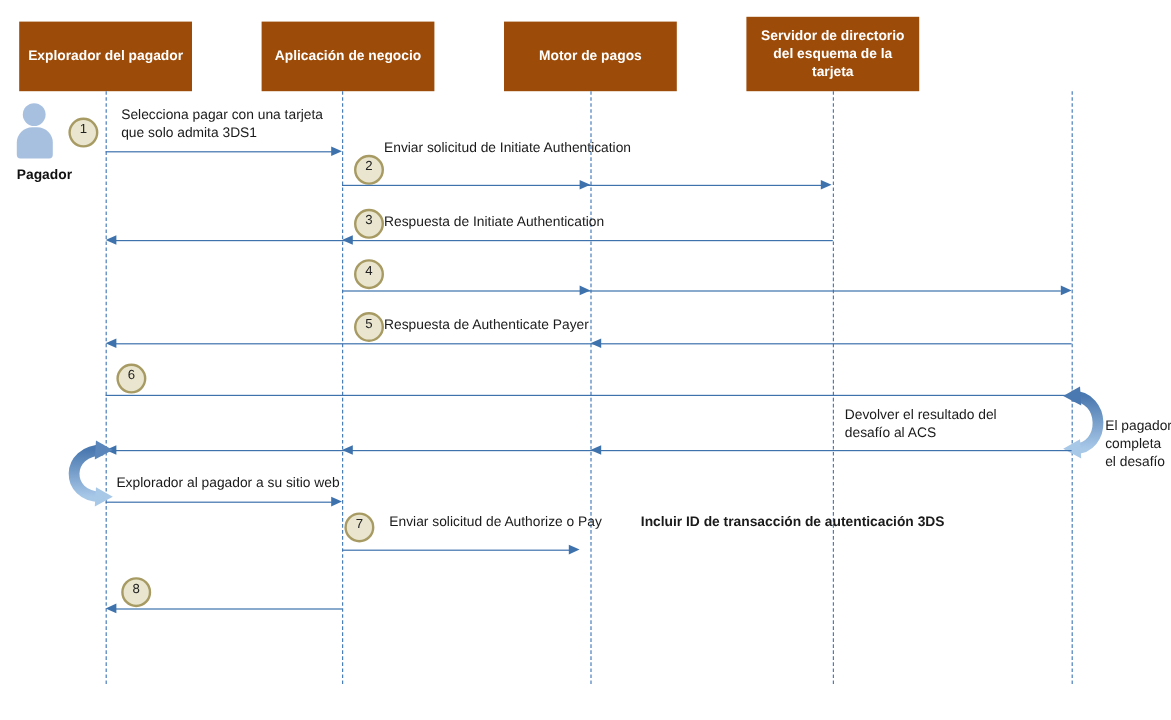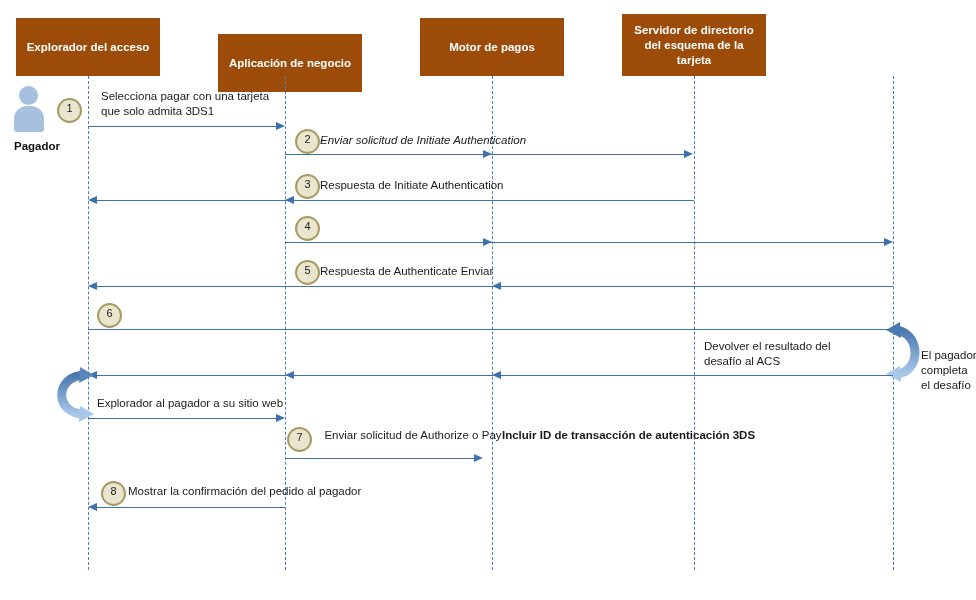--- a/index.html
+++ b/index.html
@@ -103,23 +103,23 @@
   }
   
   .loop-svg { position: absolute; overflow: visible; }
 </style>
 </head>
 <body>
 
 <div id="canvas">
 
   <div class="participant-box" style="left:16px; top:18px; width:144px; height:58px;">
-    <span>Explorador del acceso</span>
-  </div>
-  <div class="participant-box" style="left:218px; top:18px; width:144px; height:58px;margin-top:16px;">
+    <span>Explorador del pagador</span>
+  </div>
+  <div class="participant-box" style="left:218px; top:18px; width:144px; height:58px;">
     <span>Aplicación de negocio</span>
   </div>
   <div class="participant-box" style="left:420px; top:18px; width:144px; height:58px;">
     <span>Motor de pagos</span>
   </div>
   <div class="participant-box" style="left:622px; top:14px; width:144px; height:62px;text-align:center;">
     <span>Servidor de directorio del esquema de la tarjeta</span>
   </div>
 
   <div class="lifeline" style="left:88px; top:76px; height:494px;"></div>
@@ -132,38 +132,38 @@
   <div class="actor-body" style="left:14px; top:106px;"></div>
   <div class="actor-label" style="left:14px; top:140px;">Pagador</div>
 
   <div class="step-badge" style="left:57px; top:98px;">1</div>
   <div class="msg-label" style="left:101px; top:89px; width:220px;">Selecciona pagar con una tarjeta
 que solo admita 3DS1</div>
   <div class="arrow-line" style="left:88px; top:126px; width:189px;"></div>
   <div class="arrowhead right" style="left:276px; top:122px;"></div>
 
   <div class="step-badge" style="left:295px; top:129px;">2</div>
-  <div class="msg-label" style="left:320px; top:133px; width:330px;font-style:italic;">Enviar solicitud de Initiate Authentication</div>
+  <div class="msg-label" style="left:320px; top:117px; width:330px;">Enviar solicitud de Initiate Authentication</div>
   <div class="arrow-line" style="left:285px; top:154px; width:400px;"></div>
   <div class="arrowhead right" style="left:483px; top:150px;"></div>
   <div class="arrowhead right" style="left:684px; top:150px;"></div>
 
   <div class="step-badge" style="left:295px; top:174px;">3</div>
   <div class="msg-label" style="left:320px; top:178px; width:330px;">Respuesta de Initiate Authentication</div>
   <div class="arrow-line" style="left:96px; top:200px; width:598px;"></div>
   <div class="arrowhead left" style="left:88px; top:196px;"></div>
   <div class="arrowhead left" style="left:285px; top:196px;"></div>
 
   <div class="step-badge" style="left:295px; top:216px;">4</div>
   <div class="arrow-line" style="left:285px; top:242px; width:599px;"></div>
   <div class="arrowhead right" style="left:483px; top:238px;"></div>
   <div class="arrowhead right" style="left:884px; top:238px;"></div>
 
   <div class="step-badge" style="left:295px; top:260px;">5</div>
-  <div class="msg-label" style="left:320px; top:264px; width:330px;">Respuesta de Authenticate Enviar</div>
+  <div class="msg-label" style="left:320px; top:264px; width:330px;">Respuesta de Authenticate Payer</div>
   <div class="arrow-line" style="left:96px; top:286px; width:797px;"></div>
   <div class="arrowhead left" style="left:88px; top:282px;"></div>
   <div class="arrowhead left" style="left:492px; top:282px;"></div>
 
   <div class="step-badge" style="left:97px; top:303px;">6</div>
   <div class="arrow-line" style="left:88px; top:329px; width:805px;"></div>
 
   <svg class="loop-svg" style="left:880px; top:318px;" width="60" height="70" viewBox="0 0 60 70">
     <defs>
       <linearGradient id="loopgradR" x1="0" y1="0" x2="0" y2="1">
@@ -199,22 +199,21 @@
     <polygon points="34,3 48,11 33,19" fill="#5A86BC"></polygon>
     <polygon points="34,42 48,50 33,58" fill="#A8C8E8"></polygon>
   </svg>
 
   <div class="msg-label" style="left:97px; top:396px; width:240px;">Explorador al pagador a su sitio web</div>
   <div class="arrow-line" style="left:88px; top:418px; width:189px;"></div>
   <div class="arrowhead right" style="left:276px; top:414px;"></div>
 
   <div class="step-badge" style="left:287px; top:427px;">7</div>
   <div class="msg-label" style="left:313px; top:428px; width:200px;text-align:center;">Enviar solicitud de Authorize o Pay</div>
-  <div class="msg-label bold" style="left:485px; top:428px; width:360px;padding-left:17px;">Incluir ID de transacción de autenticación 3DS</div>
+  <div class="msg-label bold" style="left:517px; top:428px; width:360px;padding-left:17px;">Incluir ID de transacción de autenticación 3DS</div>
   <div class="arrow-line" style="left:285px; top:458px; width:190px;"></div>
   <div class="arrowhead right" style="left:474px; top:454px;"></div>
 
   <div class="step-badge" style="left:101px; top:481px;">8</div>
-  <div class="msg-label" style="left:128px; top:484px; width:330px;">Mostrar la confirmación del pedido al pagador</div>
   <div class="arrow-line" style="left:96px; top:507px; width:189px;"></div>
   <div class="arrowhead left" style="left:88px; top:503px;"></div>
 
 </div>
 
 </body></html>

